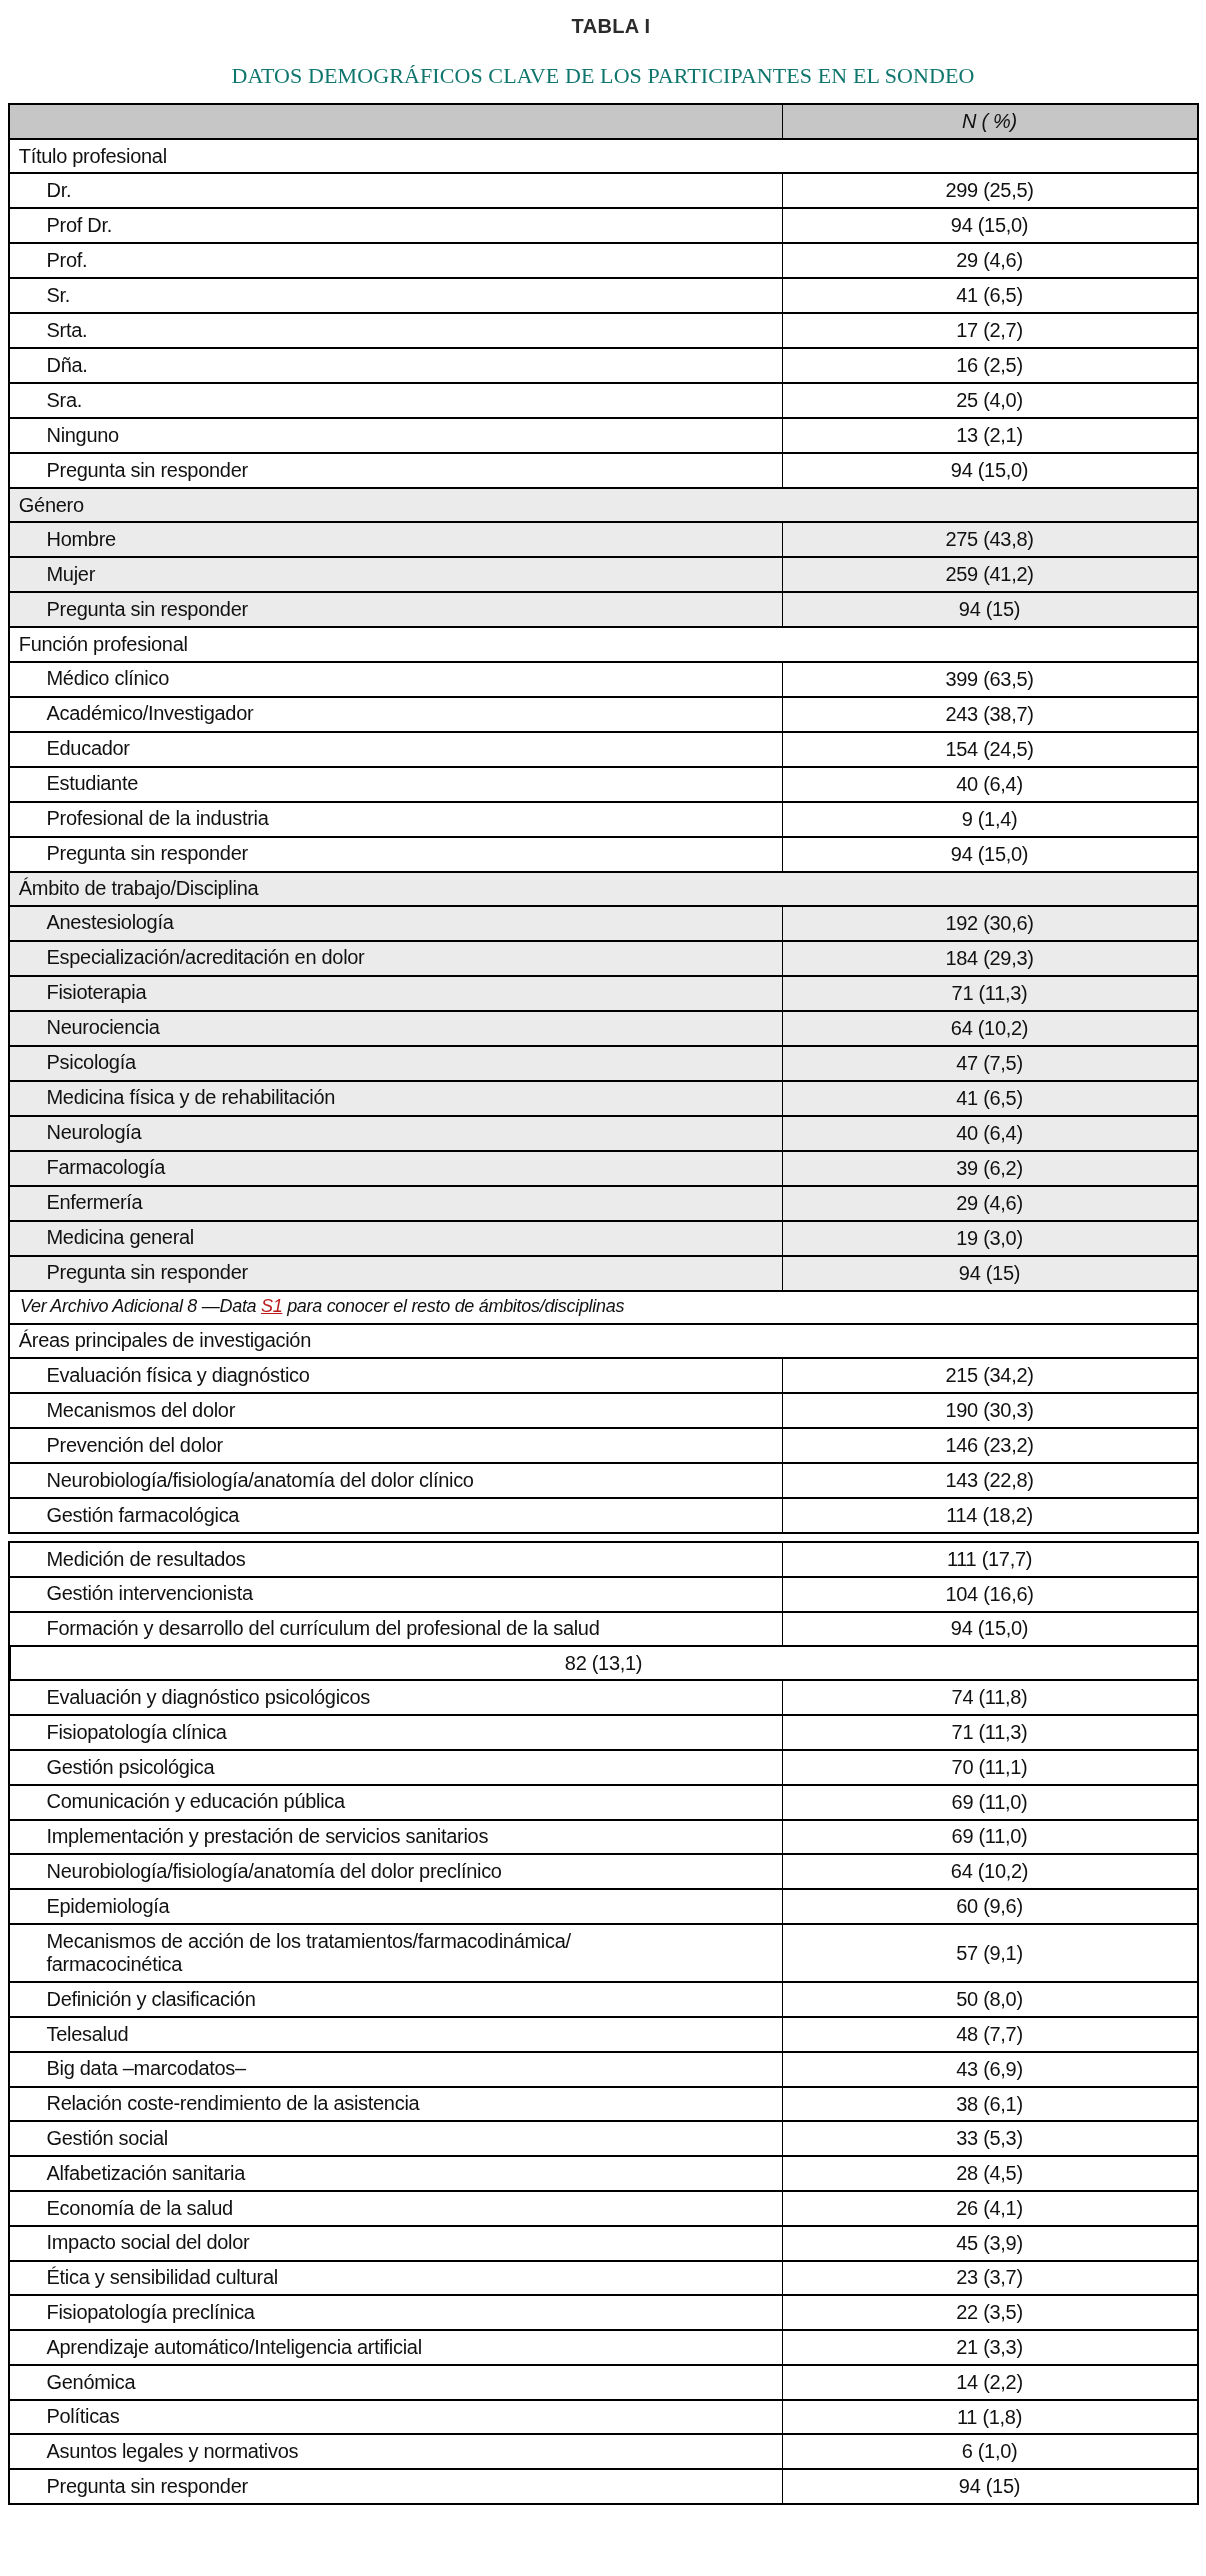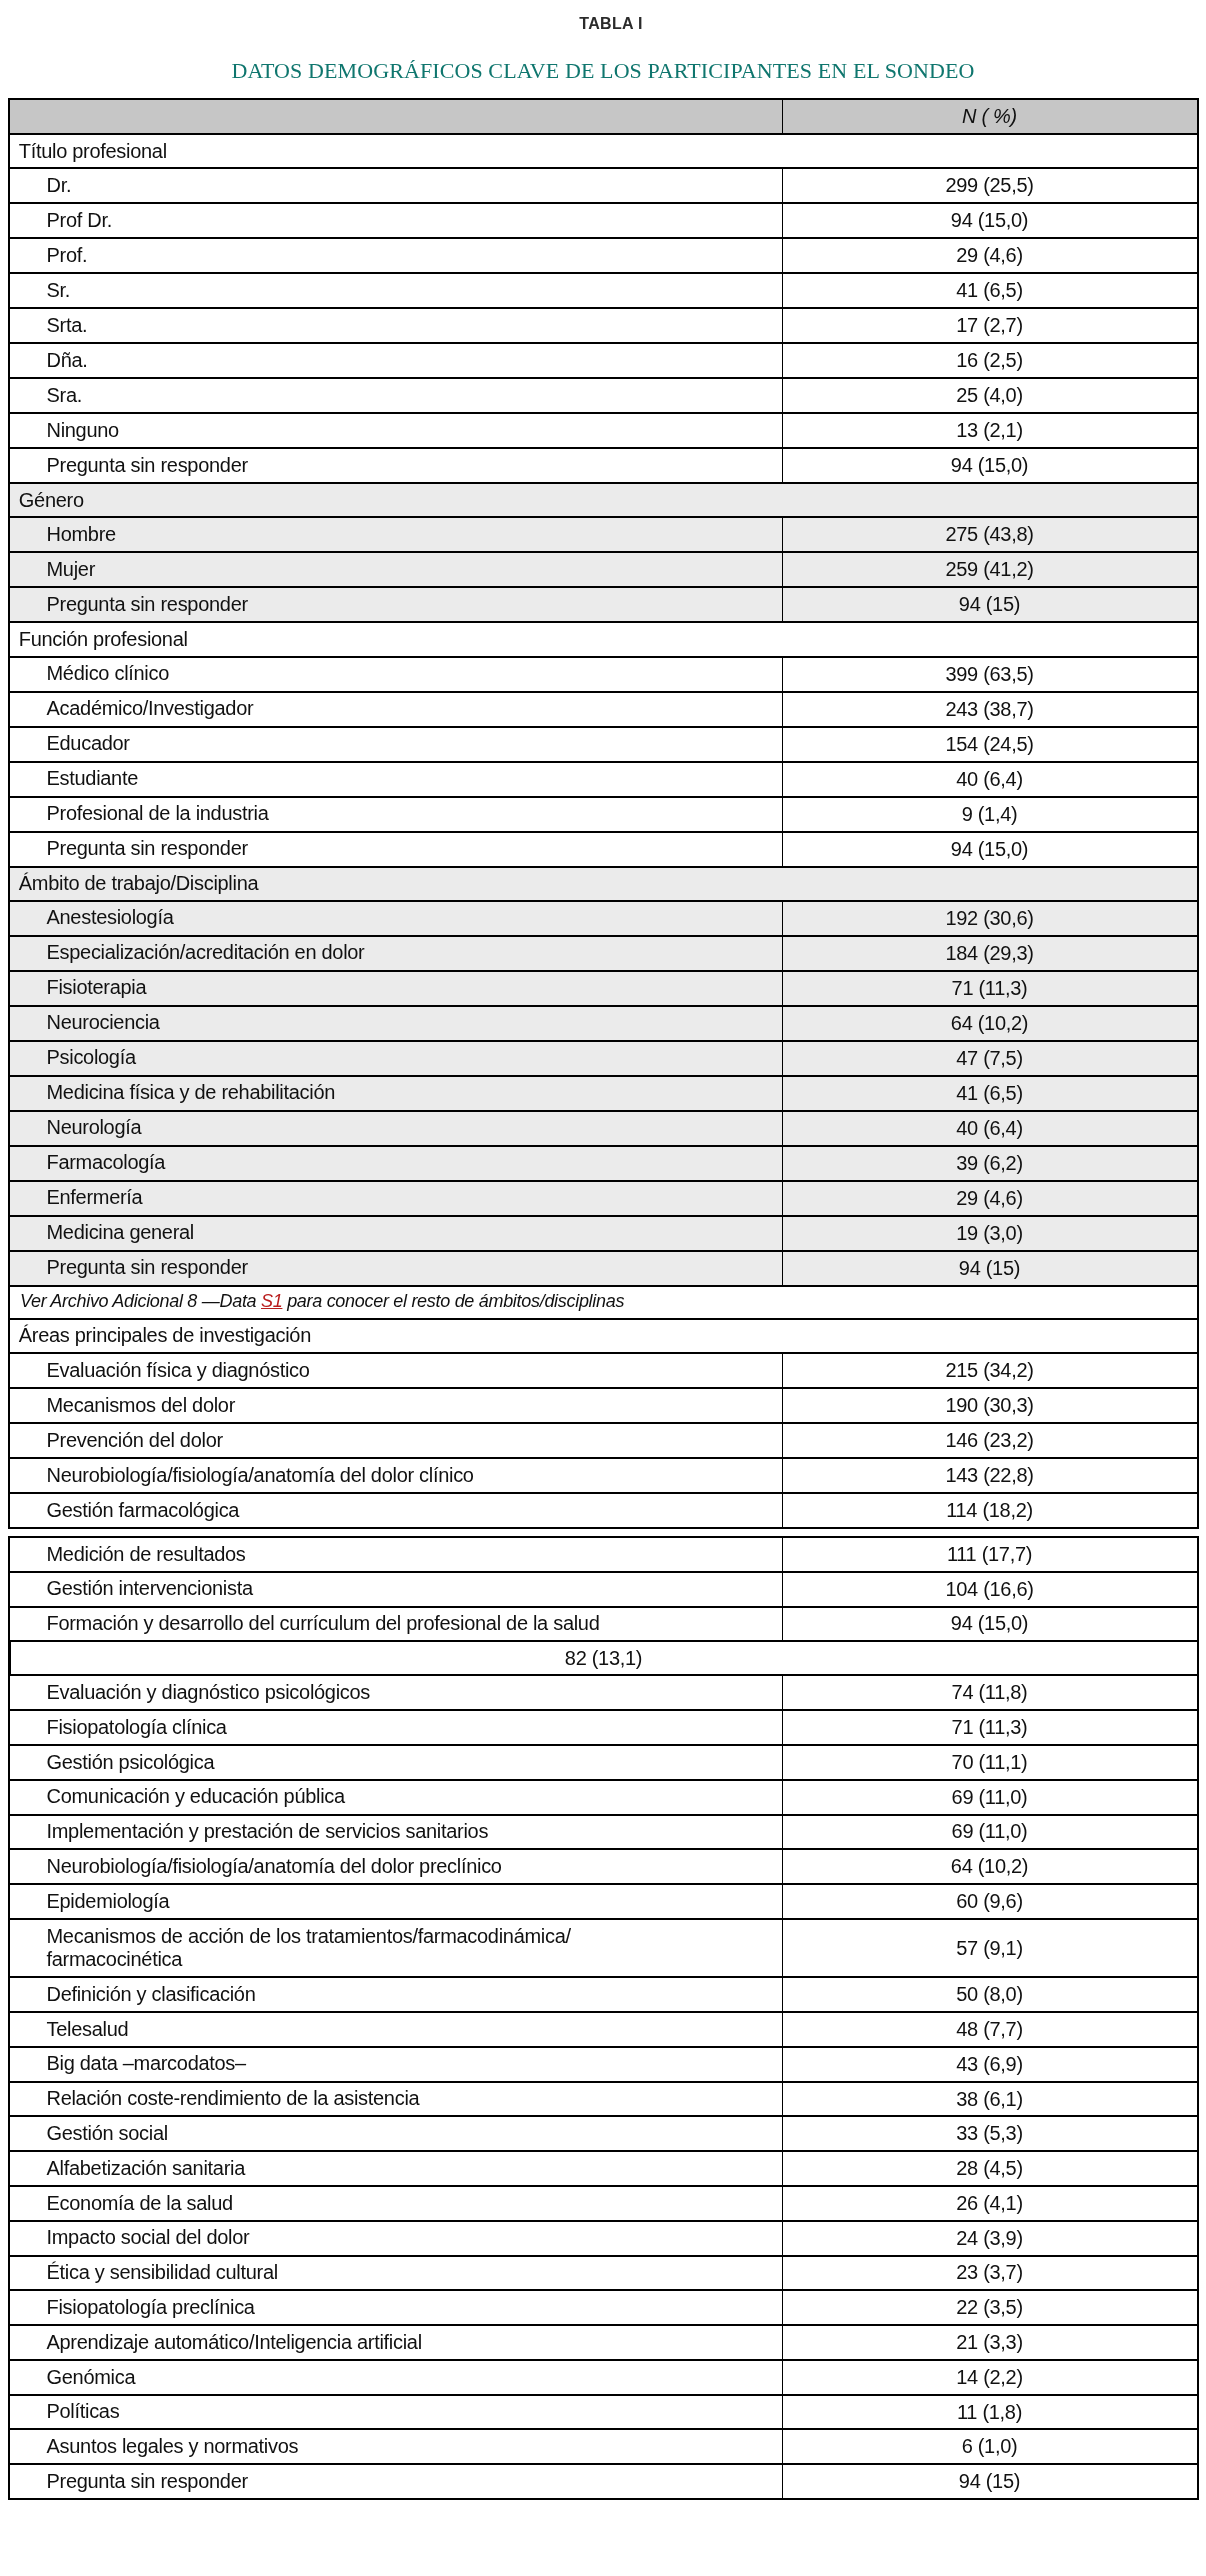--- a/index.html
+++ b/index.html
@@ -7,21 +7,21 @@
     padding: 0;
     background: #ffffff;
     width: 1206px;
     height: 2576px;
     overflow: hidden;
     font-family: "Liberation Sans", sans-serif;
     color: #111111;
   }
   .title-block { text-align: center; padding-top: 15px; }
   .title {
-    font-size: 16px;
+    font-size: 20px;
     font-weight: 700;
     letter-spacing: 0.3px;
     color: #2b2b2b;
     padding-left: 16px;
   }
   .subtitle {
     font-size: 22px;
     font-weight: 400;
     margin-top: 25px;
     letter-spacing: 0.1px;
@@ -436,21 +436,21 @@
       <div class="row data-row">
         <div class="cell-label">
           <span>Economía de la salud</span>
         </div>
         <div class="cell-value">26 (4,1)</div>
       </div>
       <div class="row data-row">
         <div class="cell-label">
           <span>Impacto social del dolor</span>
         </div>
-        <div class="cell-value">24 (3,9)</div>
+        <div class="cell-value">45 (3,9)</div>
       </div>
       <div class="row data-row">
         <div class="cell-label">
           <span>Ética y sensibilidad cultural</span>
         </div>
         <div class="cell-value">23 (3,7)</div>
       </div>
       <div class="row data-row">
         <div class="cell-label">
           <span>Fisiopatología preclínica</span>

